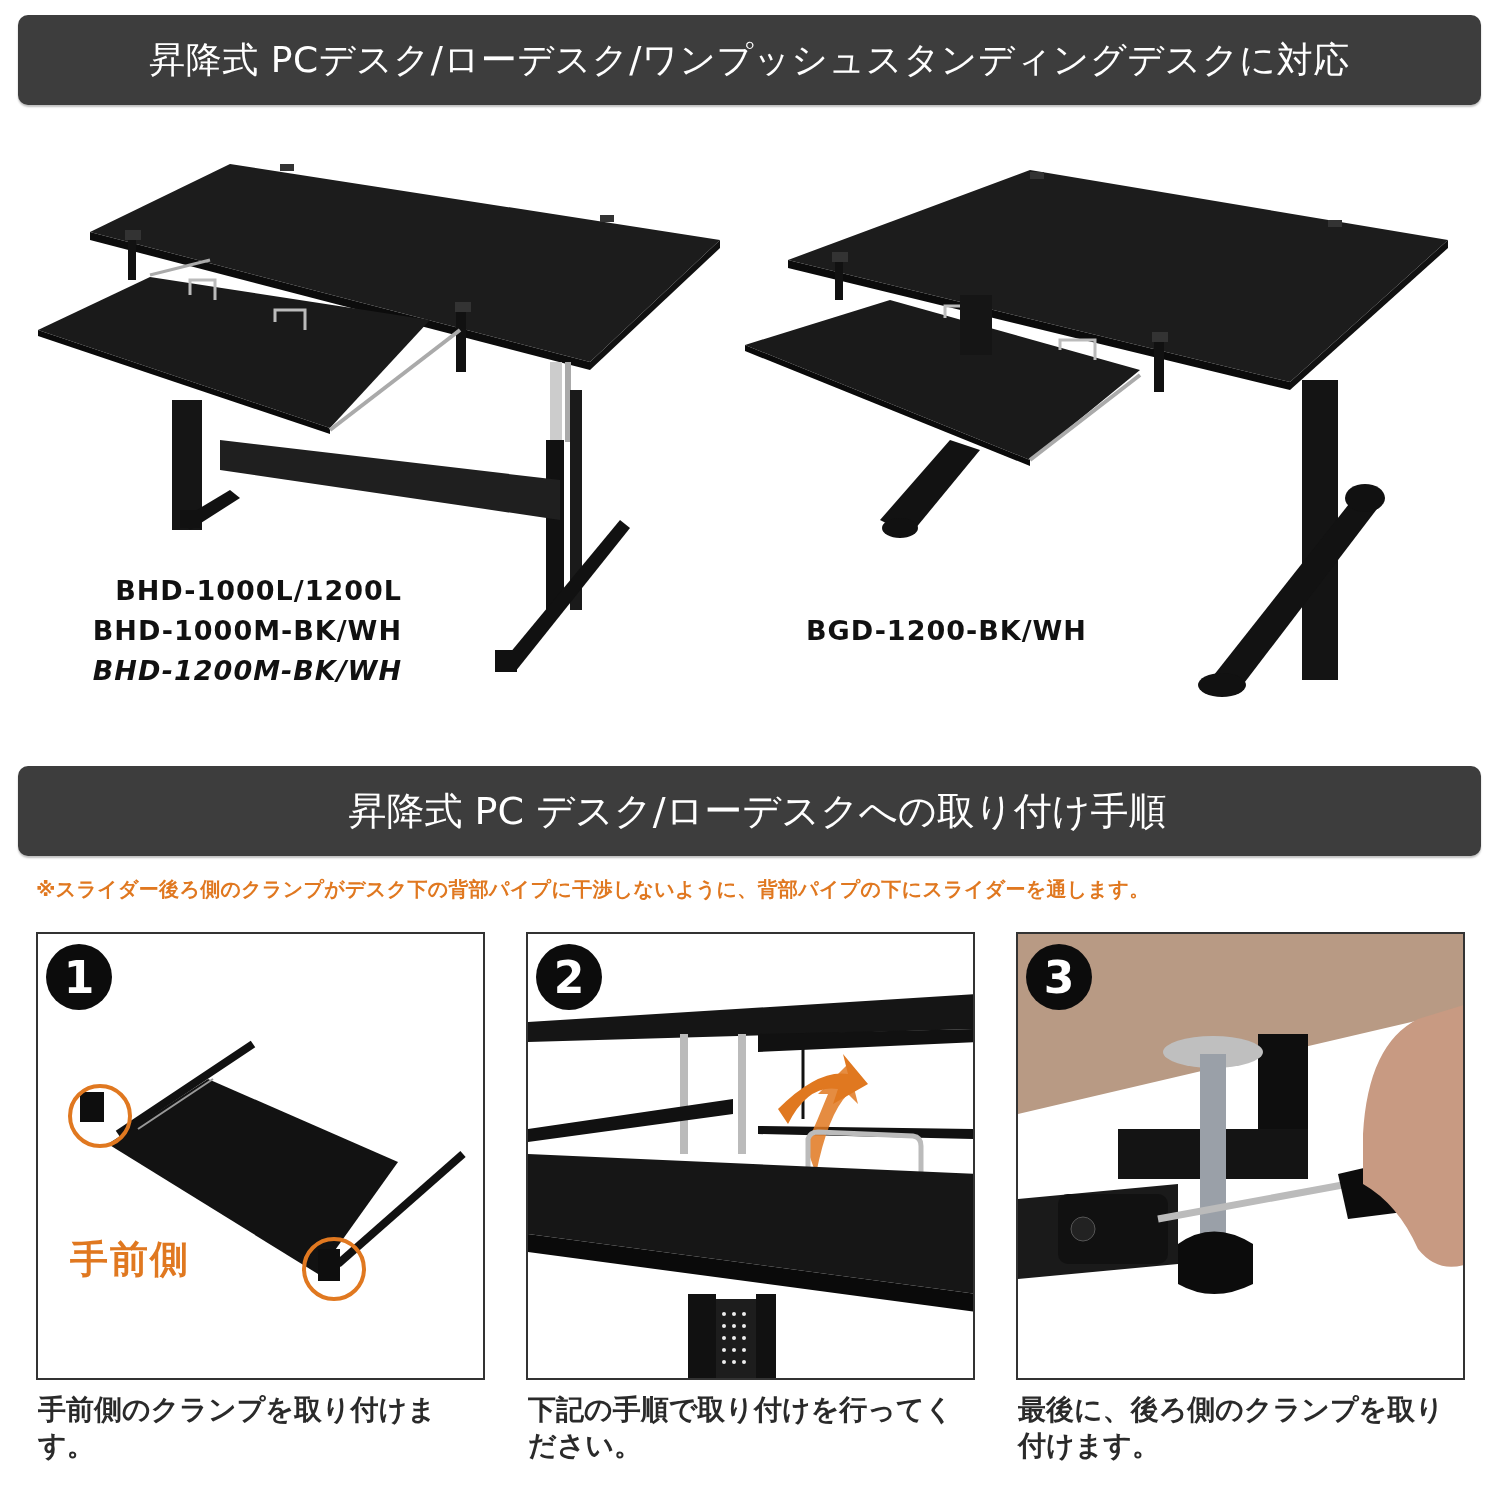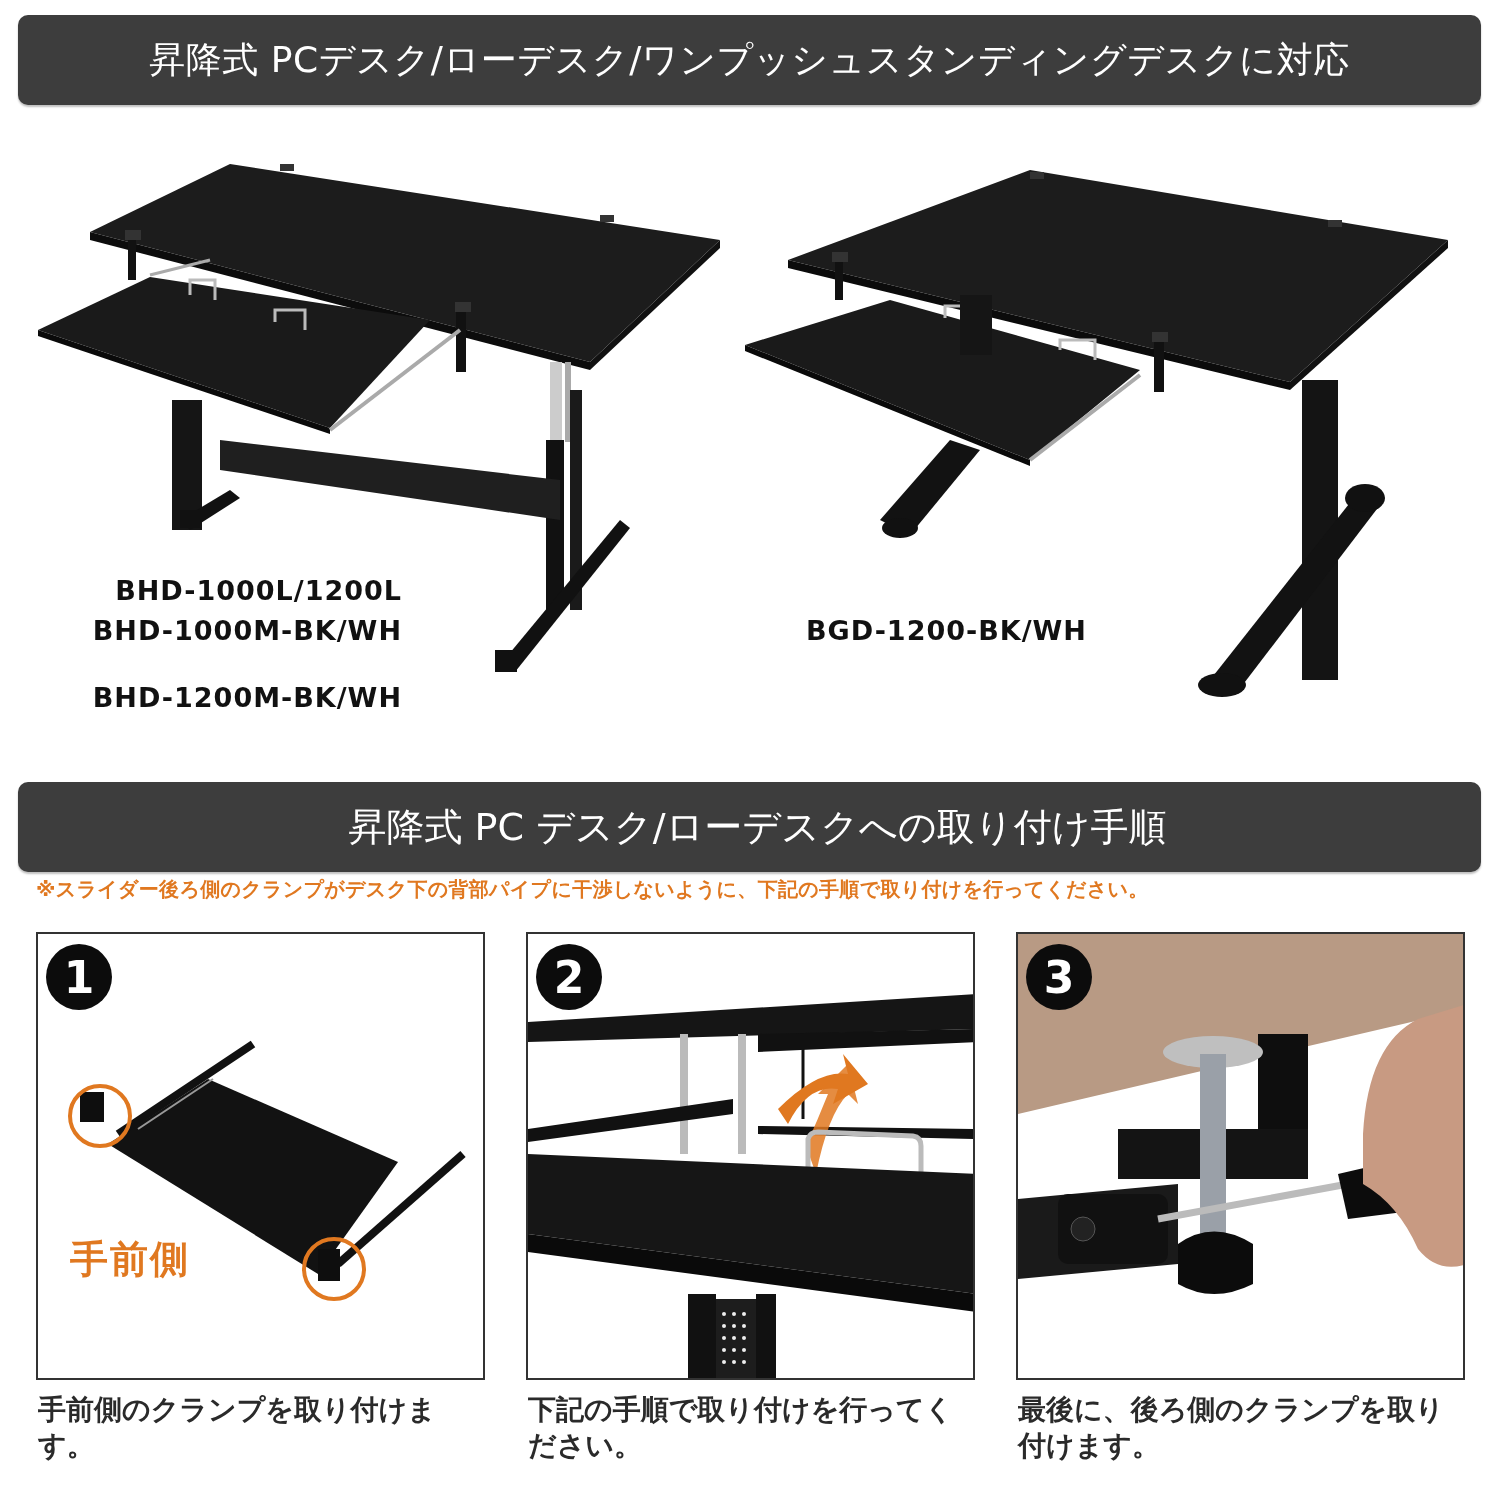--- a/index.html
+++ b/index.html
@@ -7,21 +7,21 @@
   body { position: relative; font-family: "DejaVu Sans", "Liberation Sans", sans-serif; color: #222; }
 
   .banner {
     position: absolute; left: 18px; width: 1463px;
     background: #3d3d3d; border-radius: 10px;
     color: #ffffff; display: flex; align-items: center; justify-content: center;
     font-family: "DejaVu Sans", sans-serif; font-weight: normal;
     box-shadow: 0 2px 2px rgba(0,0,0,0.25);
   }
   .banner-top { top: 15px; height: 90px; font-size: 36px; letter-spacing: 0.5px; }
-  .banner-mid { top: 782px; height: 90px; font-size: 38px; letter-spacing: 0px; padding-left: 16px; }
+  .banner-mid { top: 766px; height: 90px; font-size: 38px; letter-spacing: 0px; padding-left: 16px; }
 
   .product { position: absolute; }
   .product svg { position: absolute; left: 0; top: 0; }
   .model-label {
     position: absolute; font-family: "DejaVu Sans", sans-serif; font-weight: bold;
     color: #111; font-size: 27px; letter-spacing: 1px; white-space: nowrap; text-align: right;
   }
 
   .notice {
     position: absolute; left: 36px; top: 876px; width: 1440px;
@@ -85,21 +85,21 @@
 
     <polygon points="190,290 530,330 530,370 190,320" fill="#1f1f1f"></polygon>
 
     <polygon points="150,370 200,340 210,348 160,380" fill="#111"></polygon>
     <rect x="150" y="360" width="20" height="18" fill="#111"></rect>
     <polygon points="470,515 590,370 600,378 485,522" fill="#111"></polygon>
     <rect x="465" y="500" width="22" height="22" fill="#111"></rect>
   </svg>
   <div class="model-label" style="right:328px;top:425px;">BHD-1000L/1200L</div>
   <div class="model-label" style="right:328px;top:465px;">BHD-1000M-BK/WH</div>
-  <div class="model-label" style="right:328px;top:532px;">BHD-1200M-BK/WH</div>
+  <div class="model-label" style="right:328px;top:505px;font-style:italic;">BHD-1200M-BK/WH</div>
 </div>
 
 <div class="product" style="left:740px;top:160px;width:720px;height:560px;">
   <svg width="720" height="560" viewBox="0 0 720 560">
     <polygon points="48,100 290,10 708,80 550,222" fill="#1c1c1c"></polygon>
     <polygon points="48,100 550,222 550,230 48,108" fill="#0b0b0b"></polygon>
     <polygon points="550,222 708,80 708,88 550,230" fill="#111"></polygon>
     <rect x="290" y="12" width="14" height="7" fill="#333"></rect>
     <rect x="588" y="60" width="14" height="7" fill="#333"></rect>
     <rect x="92" y="92" width="16" height="10" fill="#333"></rect>
@@ -122,21 +122,21 @@
     <ellipse cx="482" cy="525" rx="24" ry="12" fill="#111"></ellipse>
     <ellipse cx="625" cy="338" rx="20" ry="14" fill="#111"></ellipse>
   </svg>
   <div class="model-label" style="left:66px;top:455px;text-align:center;">BGD-1200-BK/WH</div>
 </div>
 
 <div class="banner banner-mid">
   <span>昇降式 PC デスク/ローデスクへの取り付け手順</span>
 </div>
 
-<div class="notice">※スライダー後ろ側のクランプがデスク下の背部パイプに干渉しないように、下記の手順で取り付けを行ってください。</div>
+<div class="notice">※スライダー後ろ側のクランプがデスク下の背部パイプに干渉しないように、背部パイプの下にスライダーを通します。</div>
 
 <div class="step-frame" style="left:36px;">
   <div class="step-num">1</div>
   <svg width="449" height="448" viewBox="0 0 449 448">
     <polygon points="70,210 170,145 360,228 280,340" fill="#121212"></polygon>
     <line x1="80" y1="200" x2="215" y2="110" stroke="#111" stroke-width="8"></line>
     <line x1="100" y1="195" x2="175" y2="145" stroke="#999" stroke-width="2"></line>
     <line x1="300" y1="330" x2="425" y2="220" stroke="#111" stroke-width="8"></line>
     <rect x="42" y="158" width="24" height="30" fill="#0e0e0e"></rect>
     <rect x="280" y="315" width="22" height="32" fill="#0e0e0e"></rect>

